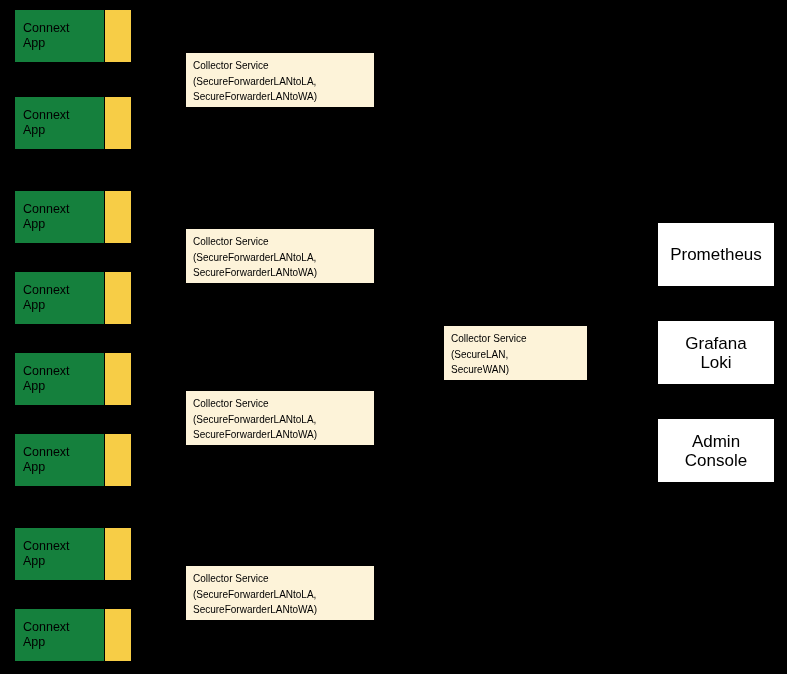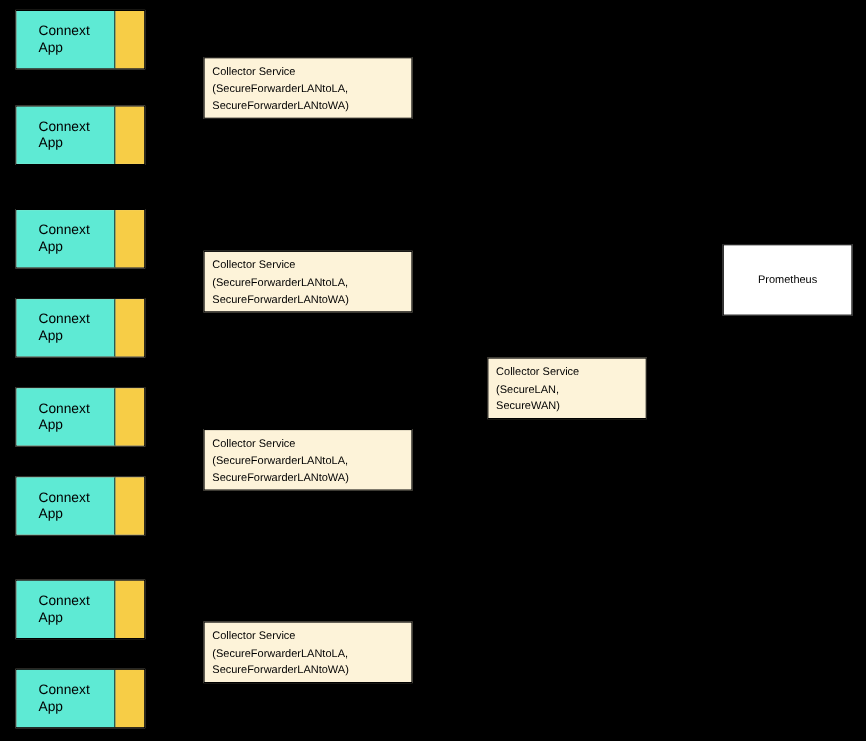--- a/index.html
+++ b/index.html
@@ -25,24 +25,24 @@
   
   .app-node {
     display: flex;
     flex-direction: row;
     padding: 0;
   }
   .app-body {
     flex: 1 1 auto;
     display: flex;
     align-items: center;
-    padding: 0 20px;
+    padding: 0 8px;
     font-size: 12.5px;
     line-height: 15px;
-    background: #5eead4;
+    background: #15803d;
     border-right: 1px solid #000000;
     box-sizing: border-box;
   }
   .app-strip {
     width: 26px;
     flex: 0 0 26px;
     background: #f7cd46;
     box-sizing: border-box;
   }
   .collector-node {
@@ -52,21 +52,21 @@
     line-height: 15.5px;
     white-space: pre-line;
   }
   .white-node {
     background: #ffffff;
     border: 1px solid #000000;
     display: flex;
     align-items: center;
     justify-content: center;
     text-align: center;
-    font-size: 10px;
+    font-size: 17px;
     line-height: 19px;
     white-space: pre-line;
   }
 </style>
 </head>
 <body>
 
 <div id="canvas" style="background: rgb(0, 0, 0);">
 
   <div class="node app-node" id="app-0" style="left: 14px; top: 9px; width: 118px; height: 54px;">
@@ -121,14 +121,18 @@
 SecureForwarderLANtoWA)</div>
   <div class="node collector-node" id="coll-3" style="left: 185px; top: 565px; width: 190px; height: 56px;">Collector Service
 (SecureForwarderLANtoLA,
 SecureForwarderLANtoWA)</div>
 
   <div class="node collector-node" id="coll-central" style="left: 443px; top: 325px; width: 145px; height: 56px;">Collector Service
 (SecureLAN,
 SecureWAN)</div>
 
   <div class="node white-node" id="backend-0" style="left: 657px; top: 222px; width: 118px; height: 65px;">Prometheus</div>
+  <div class="node white-node" id="backend-1" style="left: 657px; top: 320px; width: 118px; height: 65px;">Grafana
+Loki</div>
+  <div class="node white-node" id="backend-2" style="left: 657px; top: 418px; width: 118px; height: 65px;">Admin
+Console</div>
 
 </div>
 
 </body></html>

